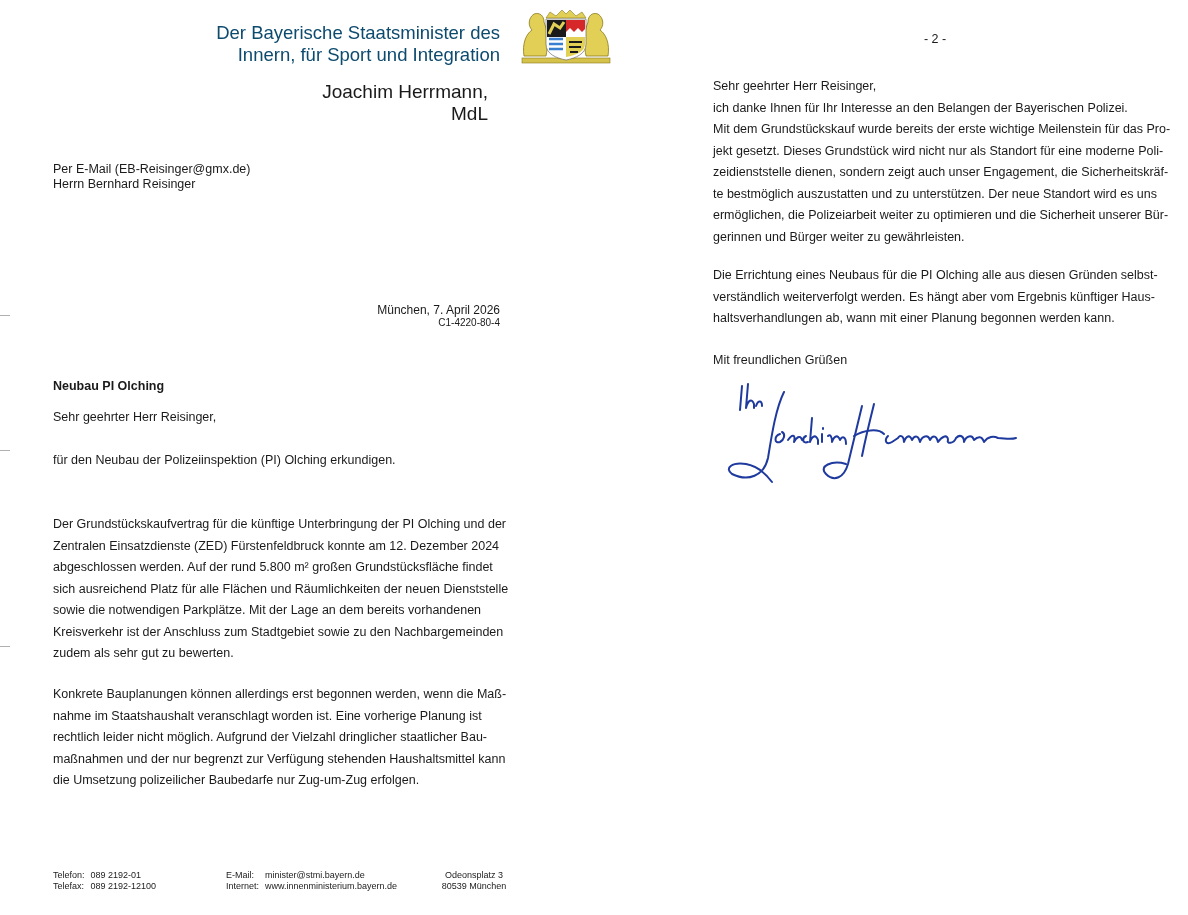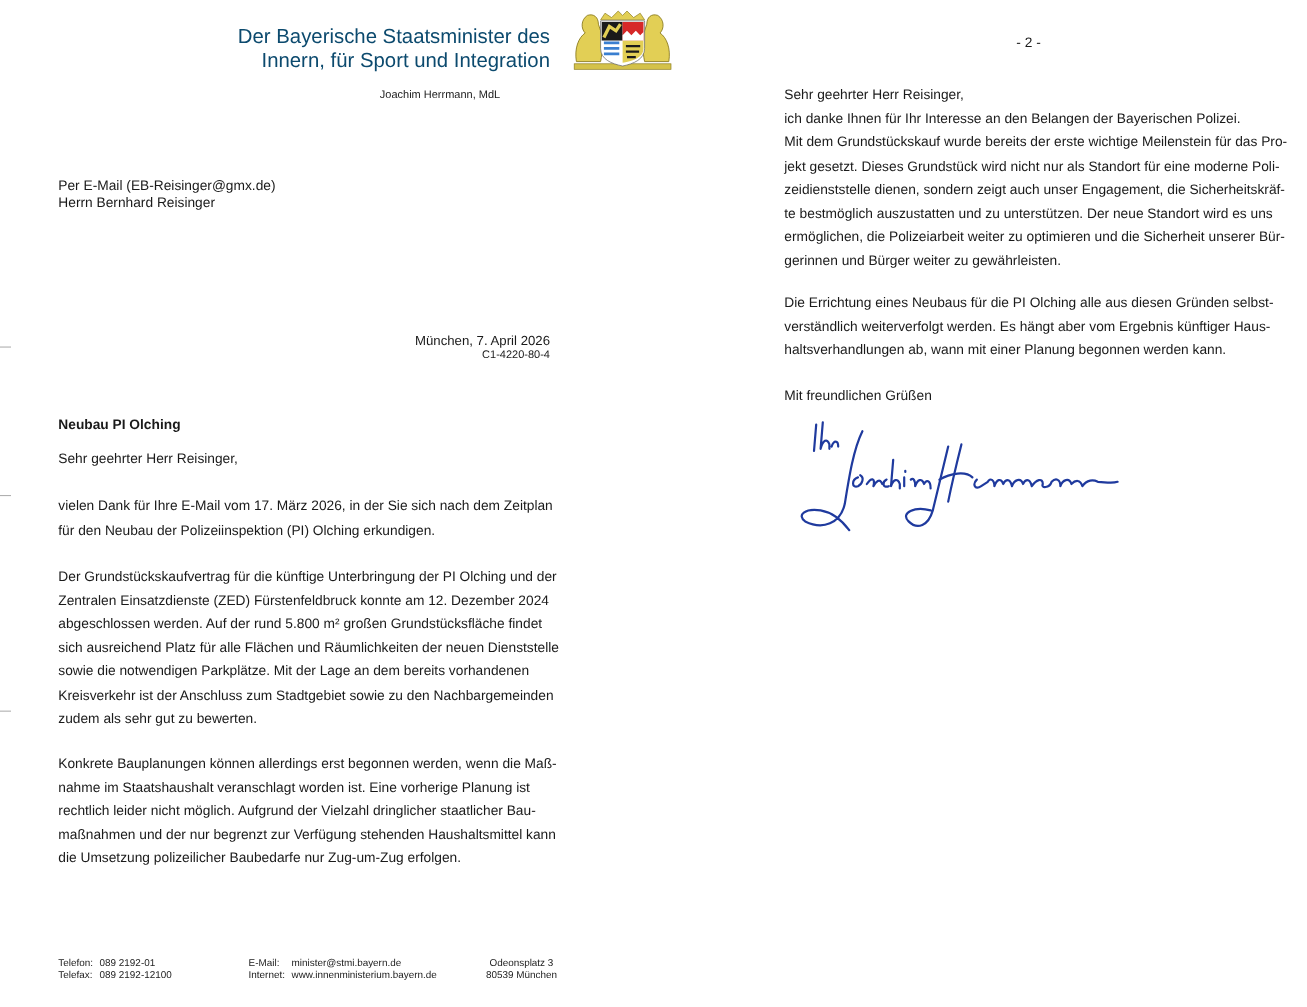--- a/index.html
+++ b/index.html
@@ -7,21 +7,21 @@
     width:1188px; height:915px; position:relative; overflow:hidden;
     font-family:"Liberation Sans", sans-serif; color:#1a1a1a;
   }
   .abs { position:absolute; }
   .ministry-title {
     left:200px; top:22px; width:300px; text-align:right;
     color:#0c4a6e; font-size:18.5px; line-height:22px;
   }
   .ministry-title div { white-space:nowrap; }
   .coat { left:518px; top:4px; width:96px; height:62px; }
-  .minister-name { left:300px; top:81px; width:200px; text-align:center; font-size:10px; }
+  .minister-name { left:288px; top:81px; width:200px; text-align:right; font-size:19px; }
   .recipient { left:53px; top:162px; font-size:12.5px; line-height:15px; }
   .dateblock { left:300px; top:304px; width:200px; text-align:right; }
   .date { font-size:12px; line-height:13px; }
   .ref { font-size:10px; line-height:12px; }
   .subject { left:53px; top:355px; font-size:12.5px; font-weight:bold;margin-top:24px; }
   .para { left:53px; width:460px; font-size:12.5px; line-height:21.5px; white-space:nowrap; }
   .para div { height:21.5px; }
   .fold { left:0; width:10px; height:1px; background:#b0b0b0; }
   .footer { top:870px; font-size:9px; line-height:11px; color:#222; }
   .footer table { border-collapse:collapse; }
@@ -76,21 +76,20 @@
   <div class="ref">C1-4220-80-4</div>
 </div>
 
 <div class="abs subject">Neubau PI Olching</div>
 
 <div class="abs para" style="top:407px">
   <div>Sehr geehrter Herr Reisinger,</div>
 </div>
 
 <div class="abs para" style="top:450px">
-  <div>vielen Dank für Ihre E-Mail vom 17. März 2026, in der Sie sich nach dem Zeitplan</div>
   <div>für den Neubau der Polizeiinspektion (PI) Olching erkundigen.</div>
 </div>
 
 <div class="abs para" style="top:514px">
   <div>Der Grundstückskaufvertrag für die künftige Unterbringung der PI Olching und der</div>
   <div>Zentralen Einsatzdienste (ZED) Fürstenfeldbruck konnte am 12. Dezember 2024</div>
   <div>abgeschlossen werden. Auf der rund 5.800 m² großen Grundstücksfläche findet</div>
   <div>sich ausreichend Platz für alle Flächen und Räumlichkeiten der neuen Dienststelle</div>
   <div>sowie die notwendigen Parkplätze. Mit der Lage an dem bereits vorhandenen</div>
   <div>Kreisverkehr ist der Anschluss zum Stadtgebiet sowie zu den Nachbargemeinden</div>

